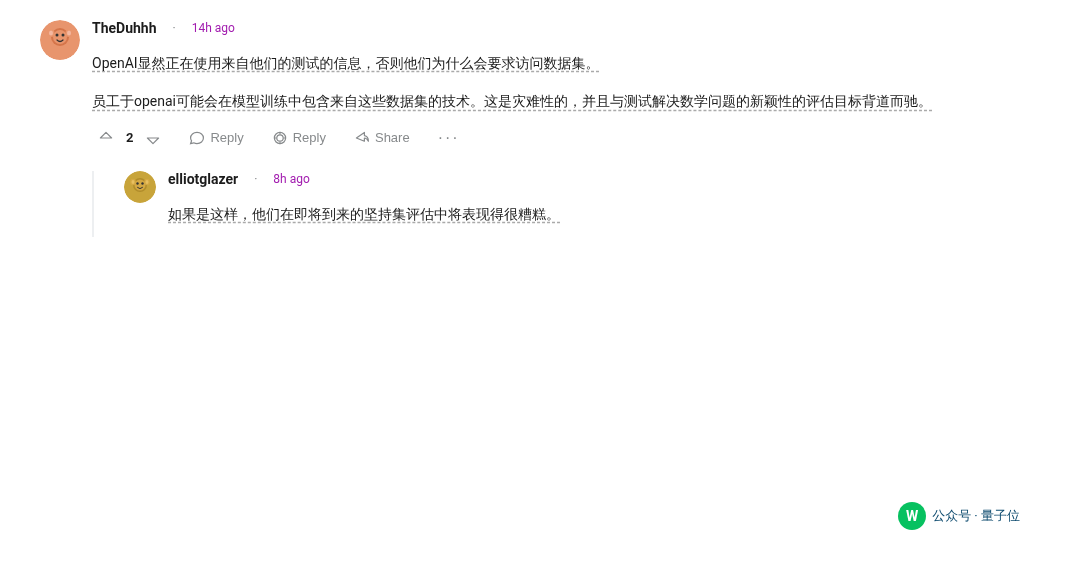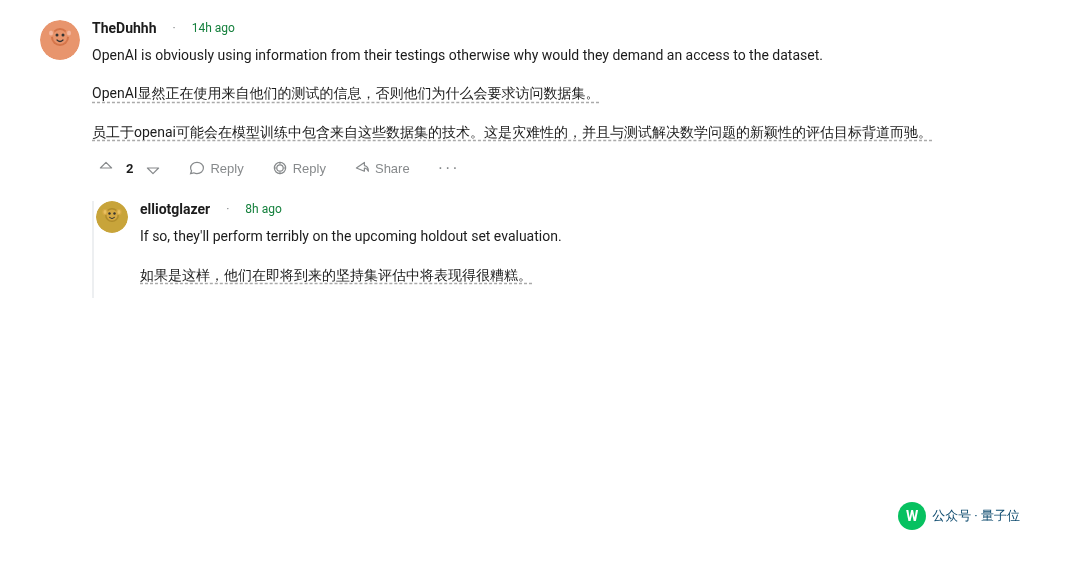--- a/index.html
+++ b/index.html
@@ -53,21 +53,21 @@
       font-size: 14px;
       color: #1c1c1c;
     }
 
     .dot-separator {
       color: #878a8c;
       font-size: 12px;
     }
 
     .timestamp {
-      color: #15803d;
+      color: #a21caf;
       font-size: 12px;
     }
 
     .comment-text {
       line-height: 1.6;
       margin-bottom: 6px;
       color: #1c1c1c;
       font-size: 14px;
     }
 
@@ -170,21 +170,20 @@
       </svg>
     </div>
 
     <div class="comment-body">
       <div class="comment-header">
         <span class="username">TheDuhhh</span>
         <span class="dot-separator">·</span>
         <span class="timestamp">14h ago</span>
       </div>
 
-      <p class="comment-text">OpenAI is obviously using information from their testings otherwise why would they demand an access to the dataset.</p>
       <p class="comment-text-cn">OpenAI显然正在使用来自他们的测试的信息，否则他们为什么会要求访问数据集。</p>
 
       <p class="comment-text-cn">员工于openai可能会在模型训练中包含来自这些数据集的技术。这是灾难性的，并且与测试解决数学问题的新颖性的评估目标背道而驰。</p>
 
       <div class="comment-actions">
 
         <div class="vote-section">
           <button class="action-btn">
             <svg width="16" height="16" viewBox="0 0 20 20" fill="none">
               <path d="M10 3l7 7H3l7-7z" stroke="#878a8c" stroke-width="1.5" fill="none" stroke-linejoin="round"></path>
@@ -229,21 +228,21 @@
   </div>
 
   <div style="position:absolute; left:18px; top:372px; z-index:10;">
     
   </div>
 
   <div style="position:relative; margin-top:20px; margin-left: 52px;">
 
     <div style="position:absolute; left:0; top:0; bottom:0; width:2px; background:#edeff1;"></div>
 
-    <div class="reply-comment" style="padding-left:4px;">
+    <div class="reply-comment" style="padding-left:32px;">
 
       <div class="avatar-small">
         <svg width="32" height="32" viewBox="0 0 32 32">
           <circle cx="16" cy="16" r="16" fill="#c8a43a"></circle>
           <circle cx="16" cy="14" r="7" fill="#b08c2a"></circle>
           <circle cx="16" cy="14" r="5.5" fill="#d4a843"></circle>
           <circle cx="13.5" cy="12.5" r="1.2" fill="#333"></circle>
           <circle cx="18.5" cy="12.5" r="1.2" fill="#333"></circle>
           <path d="M13.5 16.5 Q16 19 18.5 16.5" stroke="#333" stroke-width="1" fill="none" stroke-linecap="round"></path>
           <ellipse cx="9" cy="11" rx="2.8" ry="3.2" fill="#d4a843"></ellipse>
@@ -253,21 +252,20 @@
         </svg>
       </div>
 
       <div class="comment-body">
         <div class="comment-header">
           <span class="username">elliotglazer</span>
           <span class="dot-separator">·</span>
           <span class="timestamp">8h ago</span>
         </div>
 
-        <p class="comment-text">If so, they'll perform terribly on the upcoming holdout set evaluation.</p>
         <p class="comment-text-cn">如果是这样，他们在即将到来的坚持集评估中将表现得很糟糕。</p>
       </div>
     </div>
   </div>
 
   <div class="watermark">
     <svg width="28" height="28" viewBox="0 0 28 28">
       <circle cx="14" cy="14" r="14" fill="#07C160"></circle>
       <text x="14" y="19" text-anchor="middle" font-size="14" fill="white" font-weight="bold">W</text>
     </svg>

